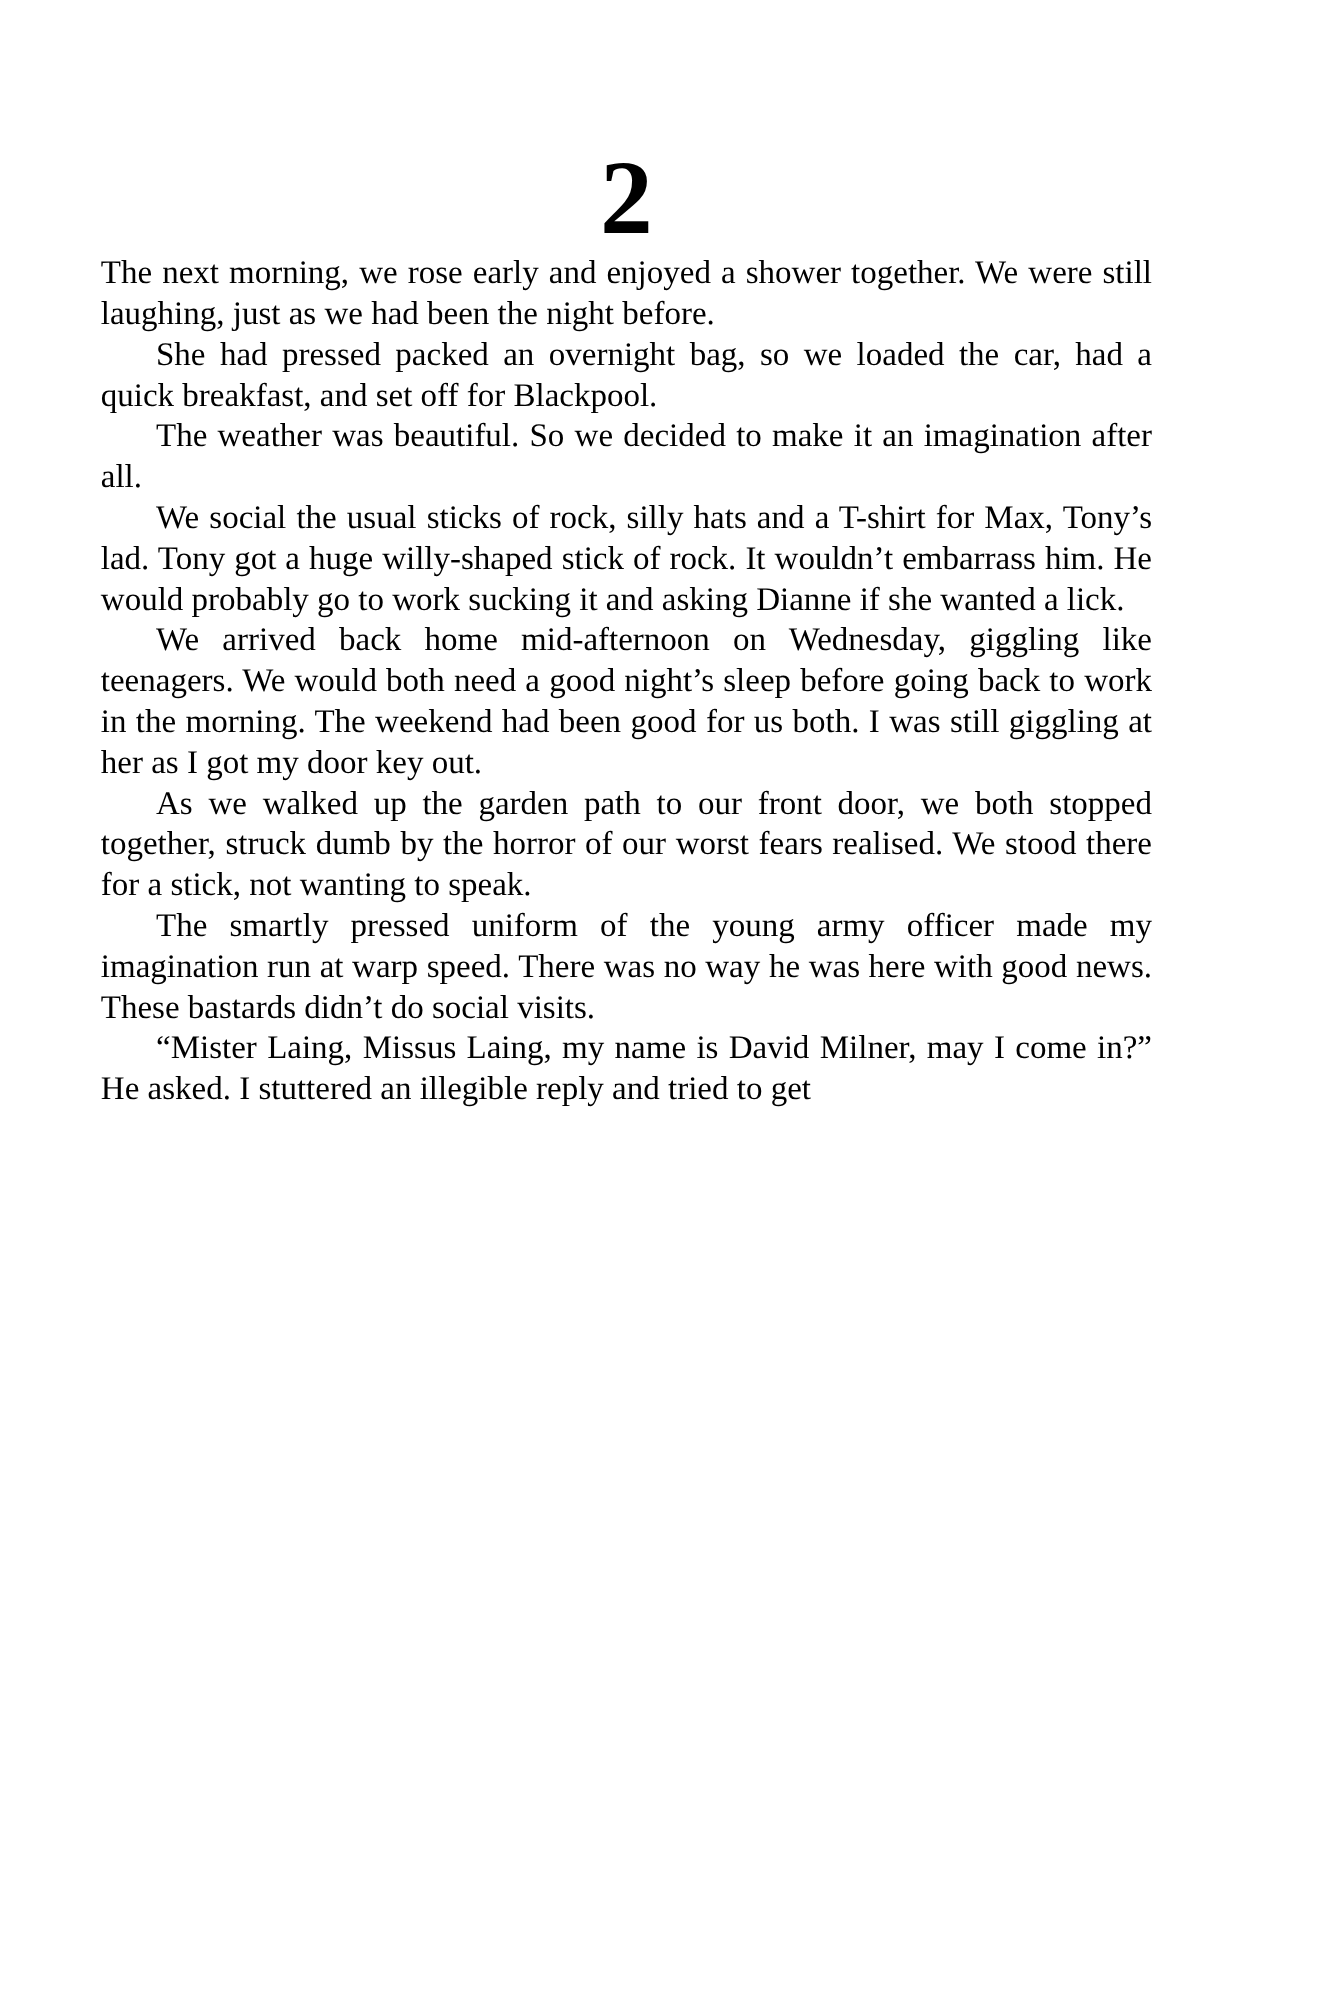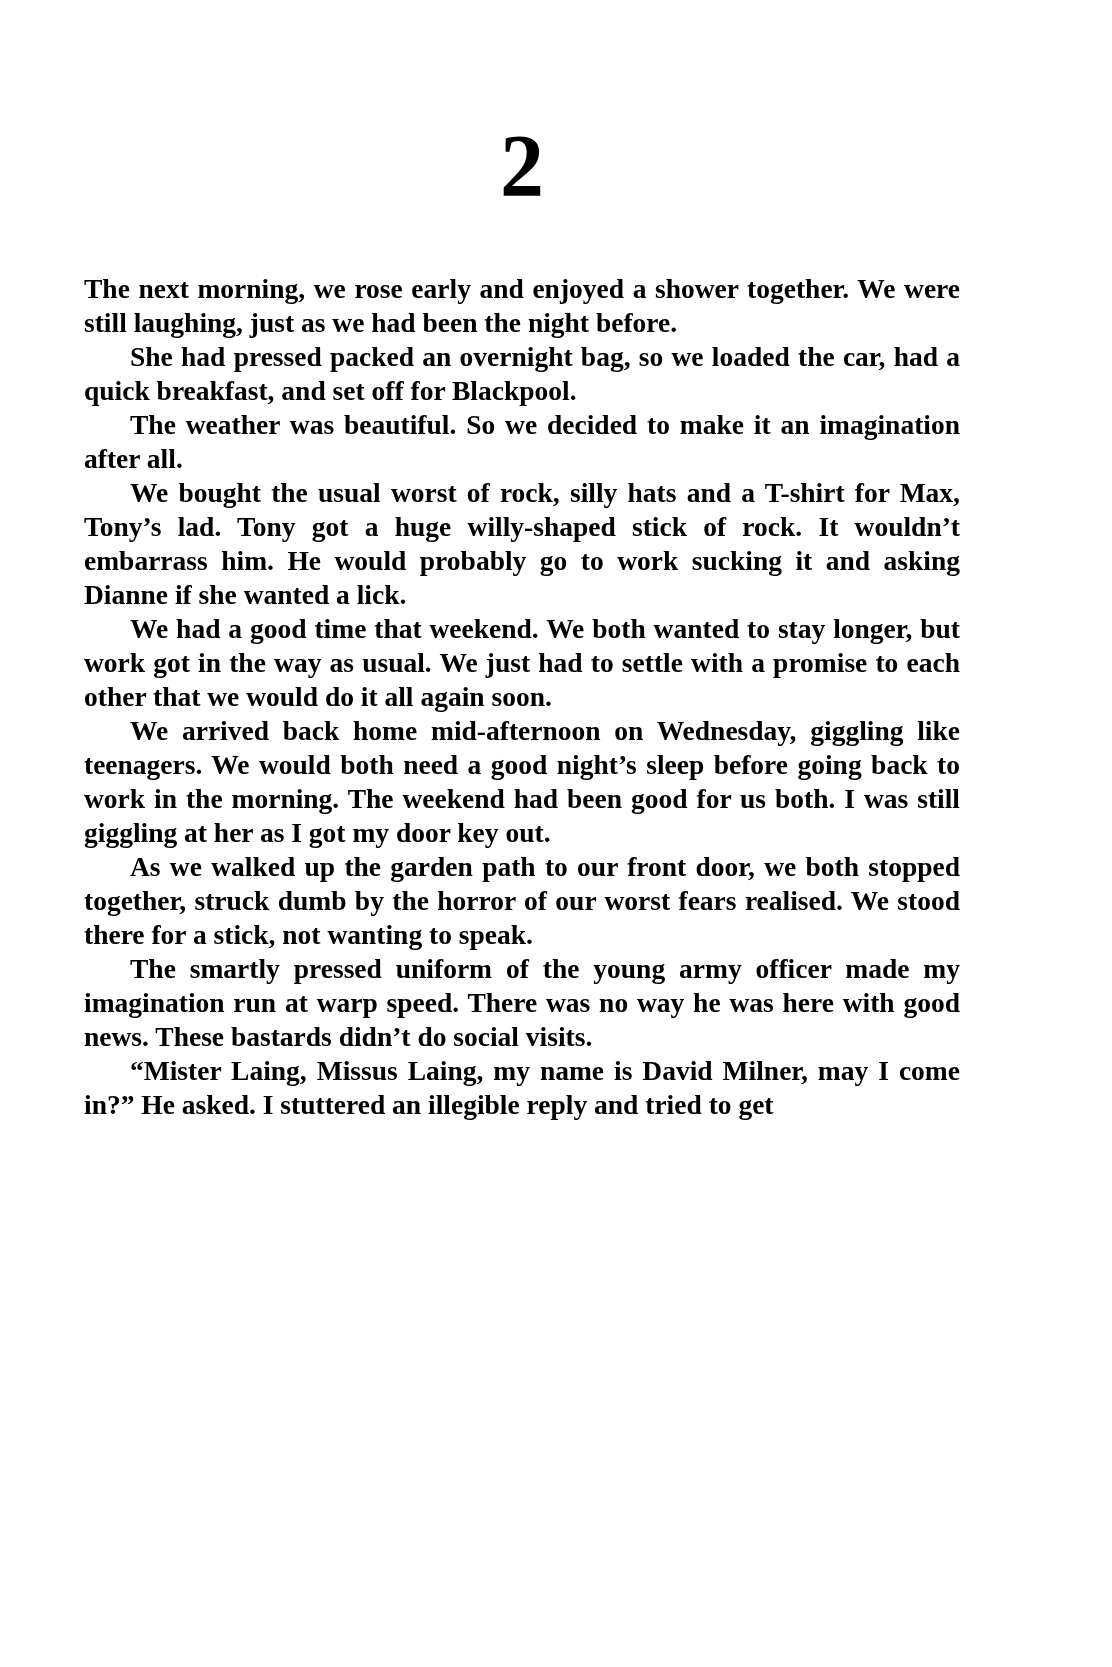--- a/index.html
+++ b/index.html
@@ -26,22 +26,20 @@
     font-weight: bold;
     font-size: 88px;
     line-height: 1;
     text-align: center;
     color: #000000;
     margin: 0;
     padding-top: 122px;
     letter-spacing: 0;
   }
   .body-text {
-    margin-top: 62px;
-    font-weight: bold;
   }
   p.para {
     font-family: "Liberation Serif", "DejaVu Serif", serif;
     font-size: 27.5px;
     line-height: 34px;
     color: #000000;
     text-align: justify;
     text-justify: inter-word;
     margin: 0 0 0 0;
     text-indent: 46px;
@@ -58,22 +56,21 @@
 
 <div class="page">
   <div class="content">
 
     <h1 class="chapter-number">2</h1>
 
     <div class="body-text">
       <p class="para first">The next morning, we rose early and enjoyed a shower together. We were still laughing, just as we had been the night before.</p>
       <p class="para">She had pressed packed an overnight bag, so we loaded the car, had a quick breakfast, and set off for Blackpool.</p>
       <p class="para">The weather was beautiful. So we decided to make it an imagination after all.</p>
-      <p class="para">We bought the usual worst of rock, silly hats and a T-shirt for Max, Tony’s lad. Tony got a huge willy-shaped stick of rock. It wouldn’t embarrass him. He would probably go to work sucking it and asking Dianne if she wanted a lick.</p>
-      <p class="para">We had a good time that weekend. We both wanted to stay longer, but work got in the way as usual. We just had to settle with a promise to each other that we would do it all again soon.</p>
+      <p class="para">We social the usual sticks of rock, silly hats and a T-shirt for Max, Tony’s lad. Tony got a huge willy-shaped stick of rock. It wouldn’t embarrass him. He would probably go to work sucking it and asking Dianne if she wanted a lick.</p>
       <p class="para">We arrived back home mid-afternoon on Wednesday, giggling like teenagers. We would both need a good night’s sleep before going back to work in the morning. The weekend had been good for us both. I was still giggling at her as I got my door key out.</p>
       <p class="para">As we walked up the garden path to our front door, we both stopped together, struck dumb by the horror of our worst fears realised. We stood there for a stick, not wanting to speak.</p>
       <p class="para">The smartly pressed uniform of the young army officer made my imagination run at warp speed. There was no way he was here with good news. These bastards didn’t do social visits.</p>
       <p class="para">“Mister Laing, Missus Laing, my name is David Milner, may I come in?” He asked. I stuttered an illegible reply and tried to get</p>
     </div>
 
   </div>
 </div>
 
 </body></html>

